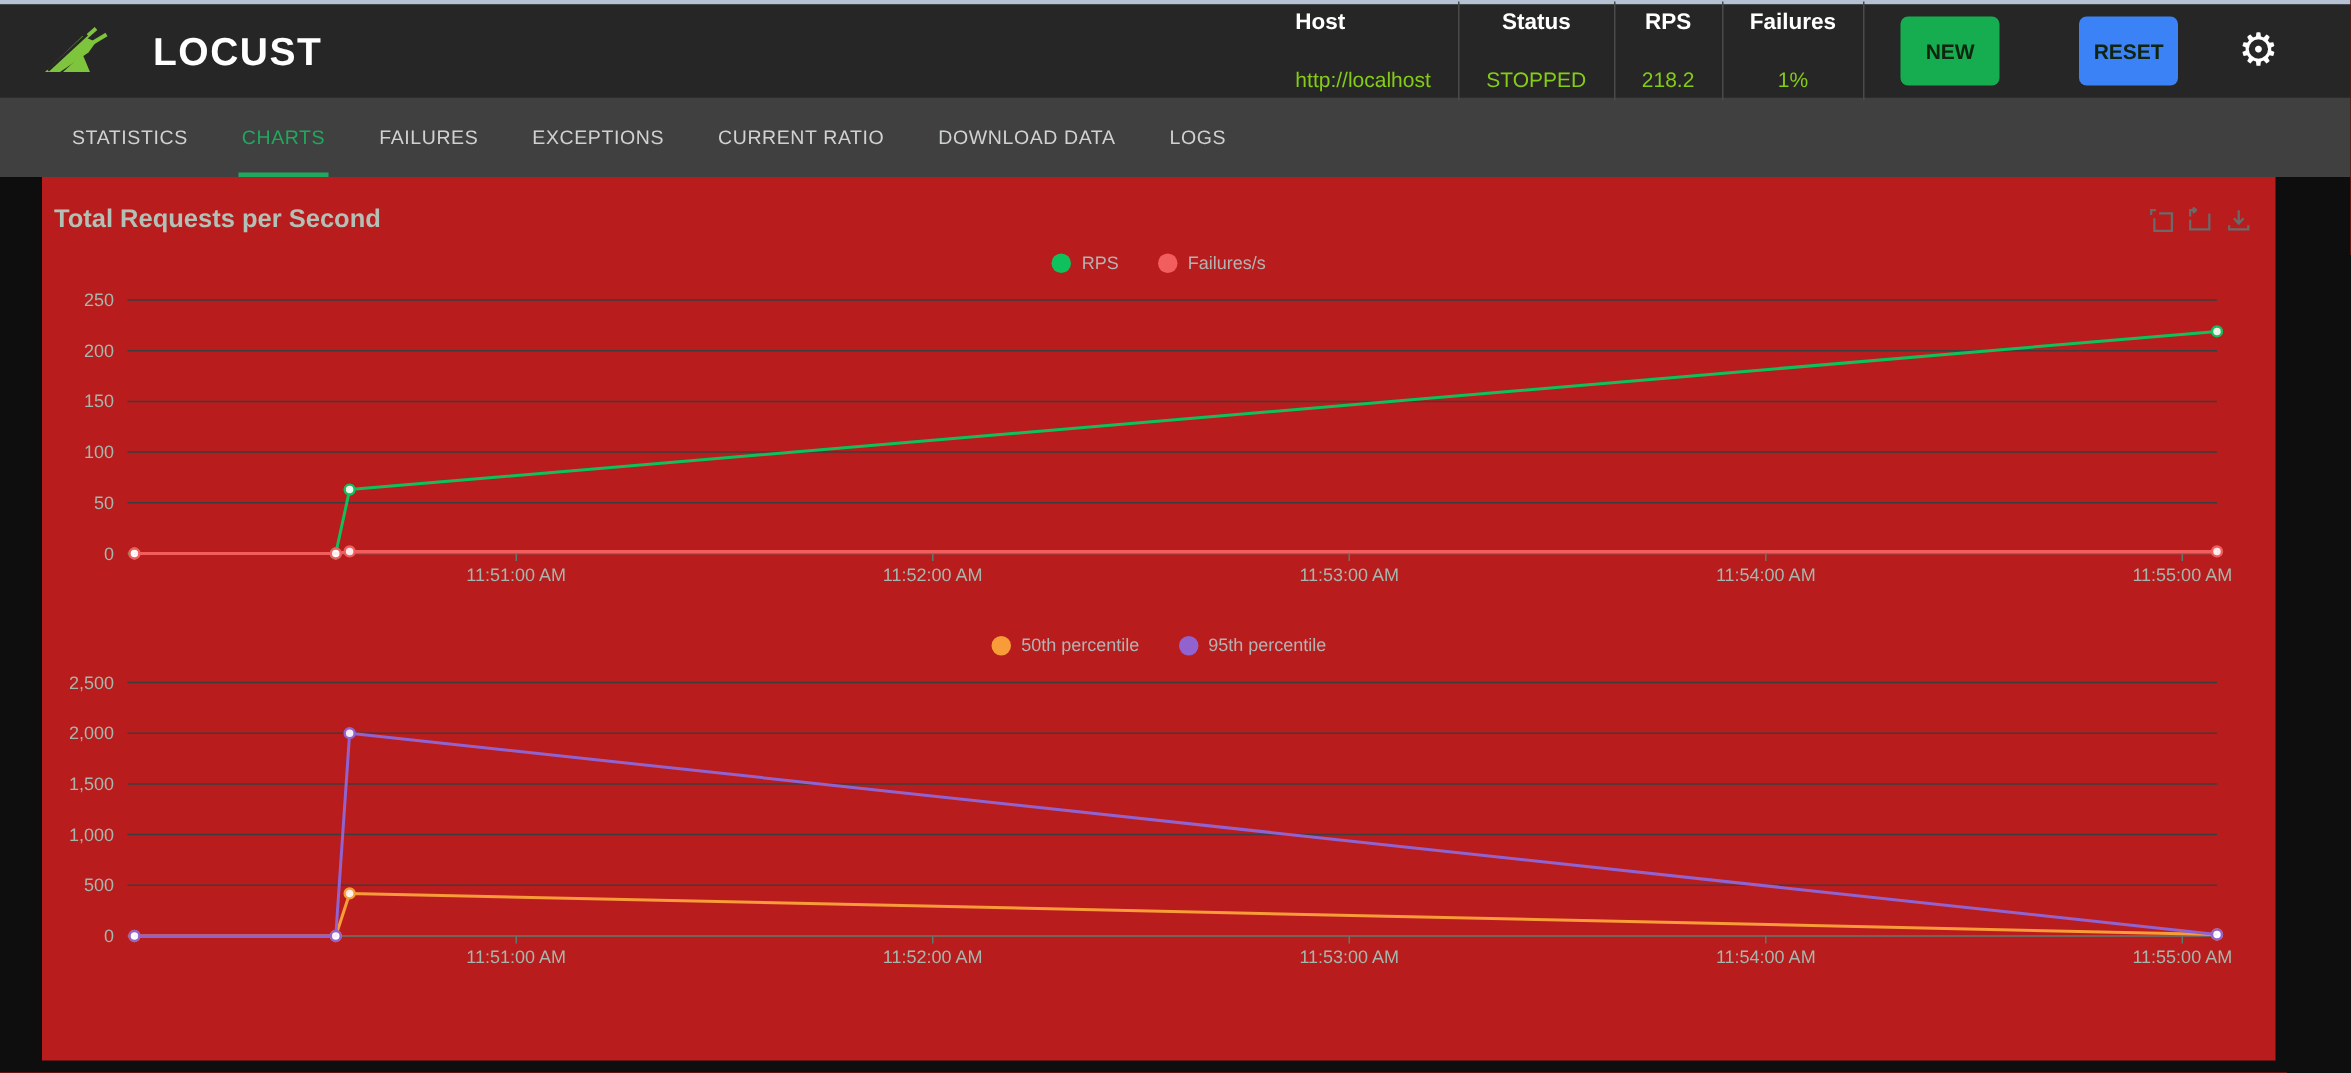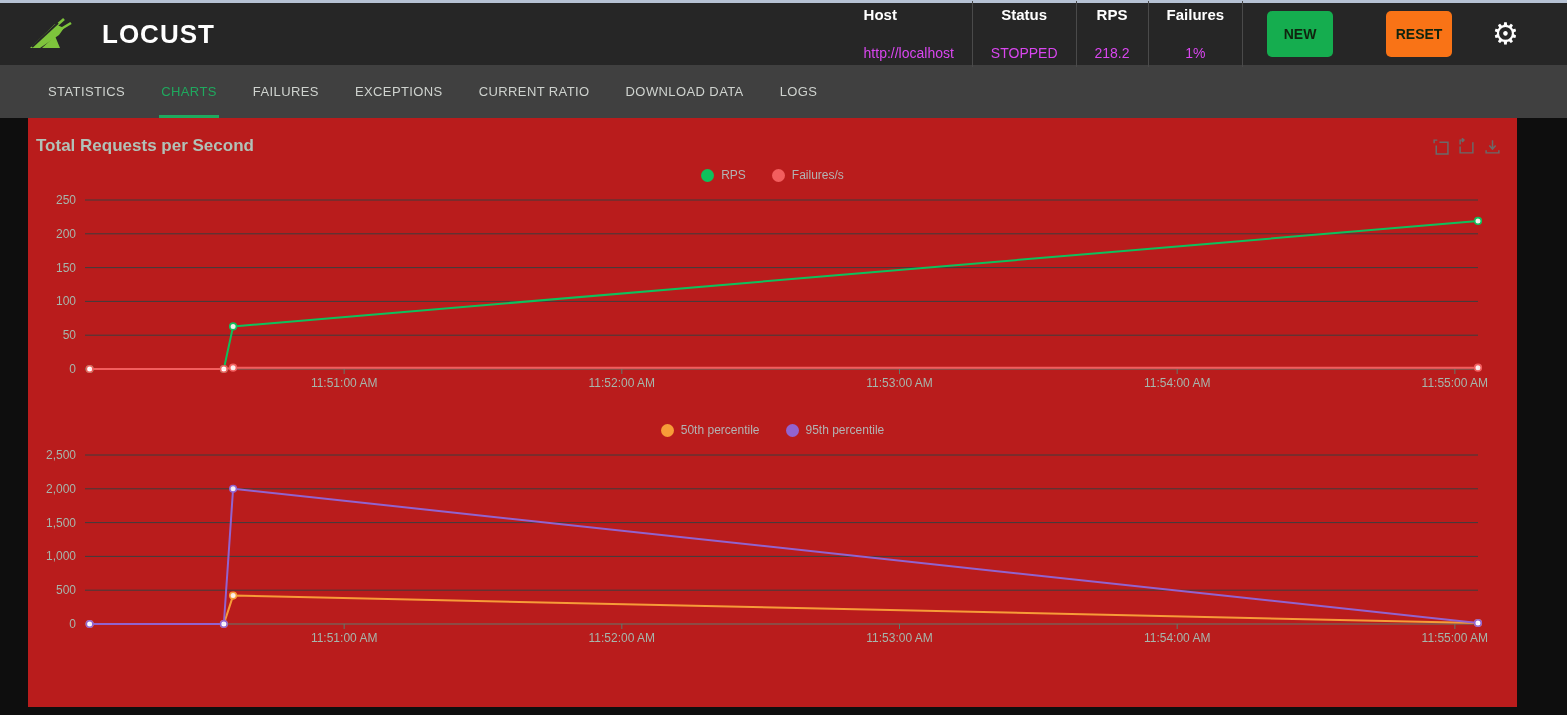--- a/index.html
+++ b/index.html
@@ -10,21 +10,21 @@
 
   
   .header { height:62px; background:#262626; display:flex; align-items:center; padding:0 28px; }
   .logo { display:flex; align-items:center; gap:28px; cursor:pointer; }
   .logo-text { color:#ffffff; font-weight:bold; font-size:26px; letter-spacing:1px; }
   .header-right { margin-left:auto; display:flex; align-items:center; }
   .stats { display:flex; align-items:stretch; }
   .stat { padding:4px 18px; display:flex; flex-direction:column; justify-content:center; text-align:center; border-right:1px solid #4a4a4a; }
   .stat:first-child { text-align:left; }
   .stat-label { color:#ffffff; font-weight:bold; font-size:15px; line-height:20px; }
-  .stat-value { color:#d946ef; font-size:14px; line-height:20px; margin-top:18px; }
+  .stat-value { color:#84cc16; font-size:14px; line-height:20px; margin-top:18px; }
   .hbtn { border:none; border-radius:5px; width:66px; height:46px; font-size:14px; font-weight:bold;
           color:#10240f; margin-left:24px; cursor:pointer; font-family:"Liberation Sans",sans-serif; }
   .gear { margin-left:40px; margin-right:20px; color:#ffffff; font-size:30px; line-height:30px;
           font-family:"DejaVu Sans", sans-serif; cursor:pointer; }
 
   
   .tabbar { height:53px; background:#404040; display:flex; align-items:stretch; padding:0 46px; }
   .tab { display:flex; align-items:center; margin-right:32px; padding:0 2px; font-size:13px; letter-spacing:.4px;
          color:#cfd3cf; cursor:pointer; border-bottom:3px solid transparent; border-top:3px solid transparent; }
   .tab.active { color:#1fa95e; border-bottom-color:#1fa95e; }
@@ -73,21 +73,21 @@
           <span class="stat-label">RPS</span>
           <span class="stat-value">218.2</span>
         </div>
         <div class="stat">
           <span class="stat-label">Failures</span>
           <span class="stat-value">1%</span>
         </div>
       </div>
     <div id="header-buttons" style="display:flex;align-items:center;gap:29px;">
         <button class="hbtn" style="background: rgb(21, 173, 79);">NEW</button>
-        <button class="hbtn" style="background: #f97316;">RESET</button>
+        <button class="hbtn" style="background: #3b82f6;">RESET</button>
       </div>
     <span class="gear">⚙</span>
   </div>
 </header>
 
 <nav class="tabbar">
     <div class="tab">STATISTICS</div>
     <div class="tab active">CHARTS</div>
     <div class="tab">FAILURES</div>
     <div class="tab">EXCEPTIONS</div>

